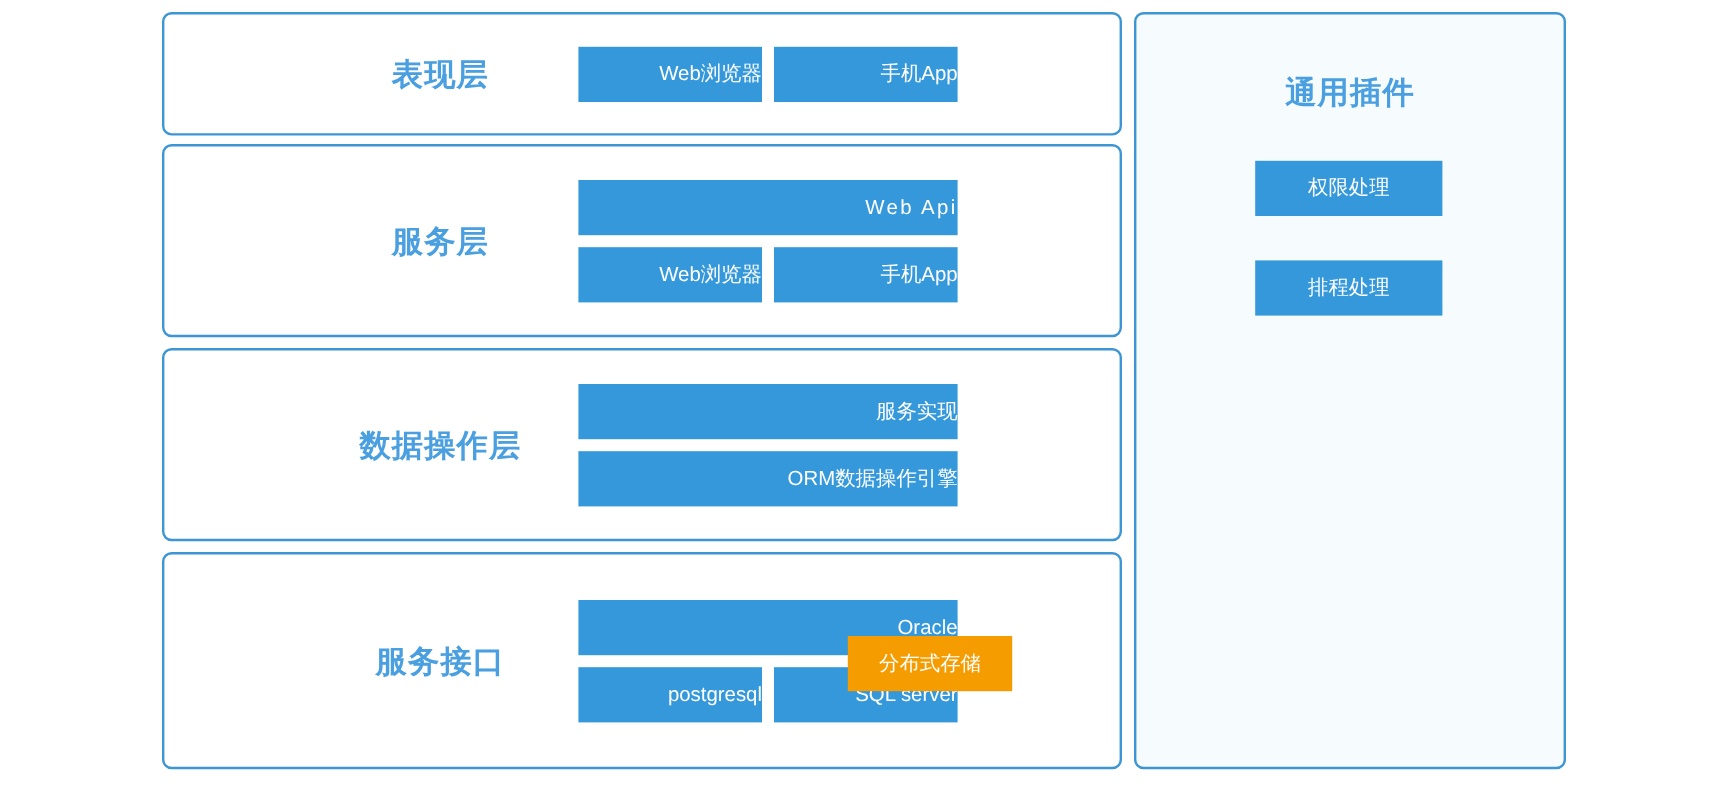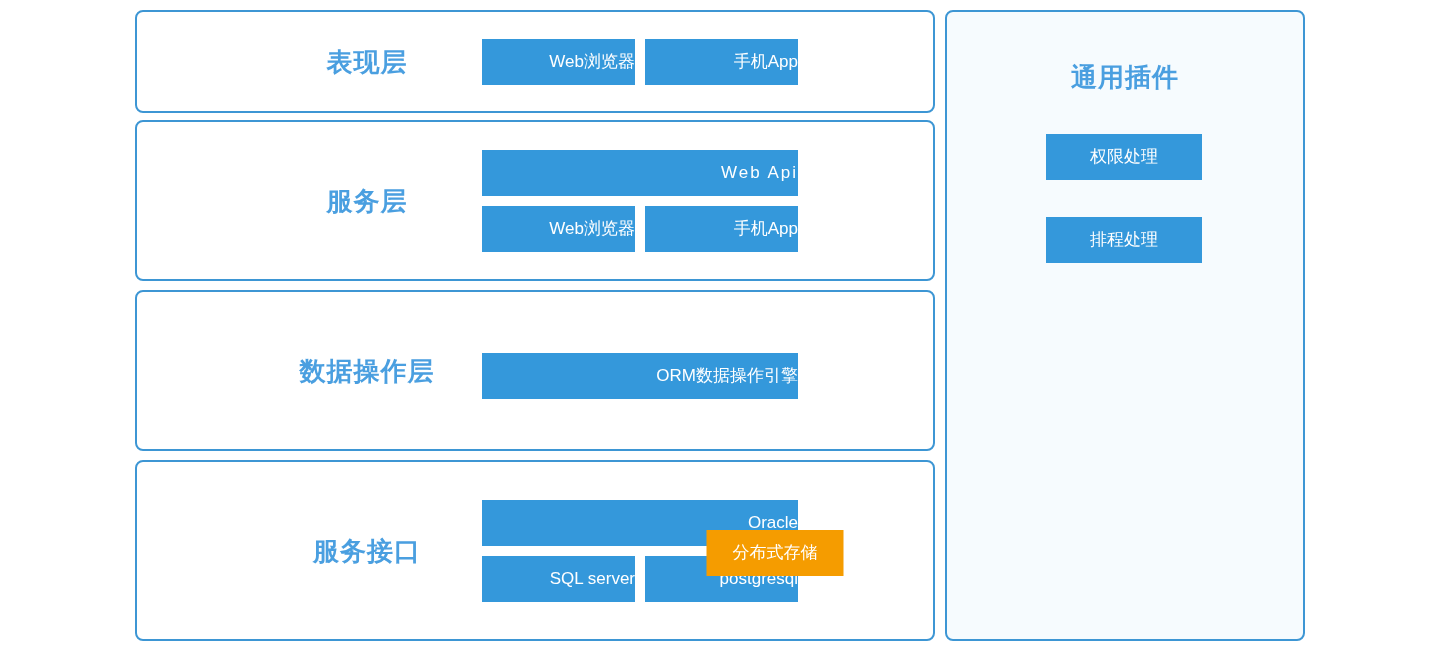--- a/index.html
+++ b/index.html
@@ -164,35 +164,36 @@
           <div class="box-row">
             <div class="blue-box">Web浏览器</div>
             <div class="blue-box">手机App</div>
           </div>
         </div>
       </div>
       <div class="layer-panel" style="top: 290px; height: 161px;">
         <div class="layer-label">数据操作层</div>
         <div class="boxes">
           <div class="box-row">
+            <div class="blue-box">服务实现</div>
           </div>
           <div class="box-row">
             <div class="blue-box wide">ORM数据操作引擎</div>
           </div>
         </div>
       </div>
       <div class="layer-panel" style="top: 460px; height: 181px;">
         <div class="layer-label">服务接口</div>
         <div class="boxes">
           <div class="box-row">
             <div class="blue-box">Oracle</div>
           </div>
           <div class="box-row">
+            <div class="blue-box">postgresql</div>
             <div class="blue-box">SQL server</div>
-            <div class="blue-box">postgresql</div>
           </div>
         </div>
         <div class="overlay-chip" style="left: 638px; top: 90.5px;">分布式存储</div>
       </div>
     </div>
 
   <div id="plugin-panel">
     <div id="plugin-title">通用插件</div>
     <div id="plugin-list">
         <div class="plugin-box">权限处理</div>

